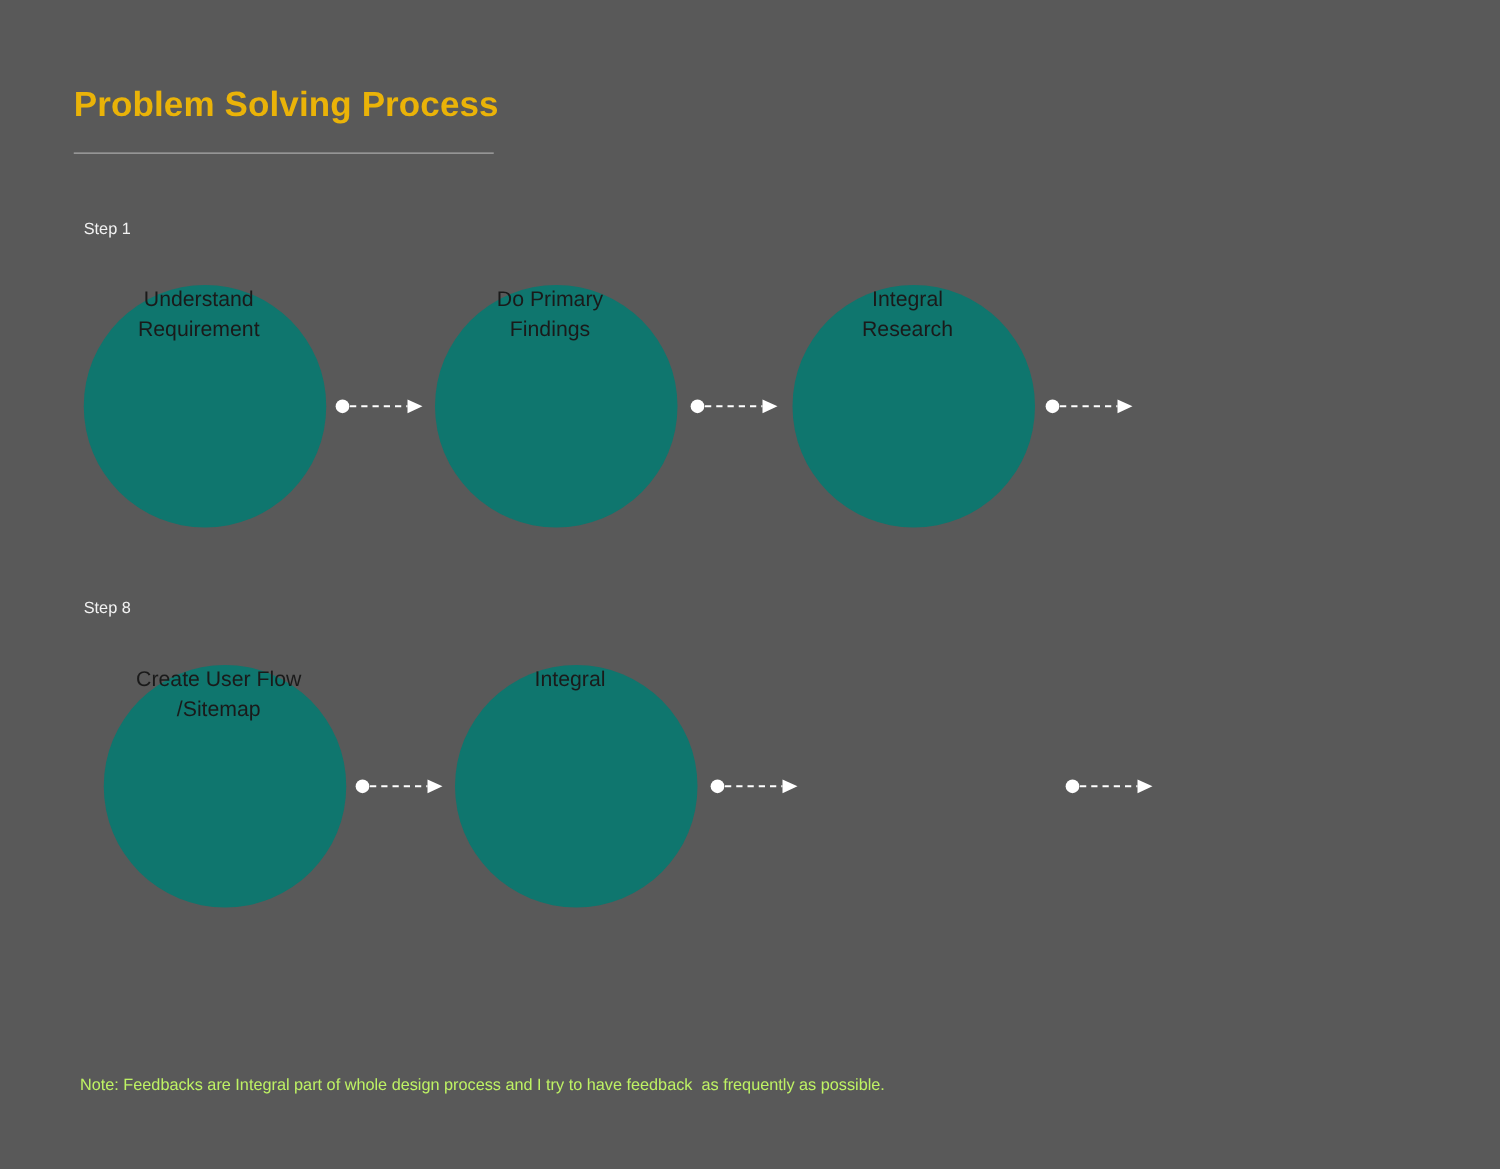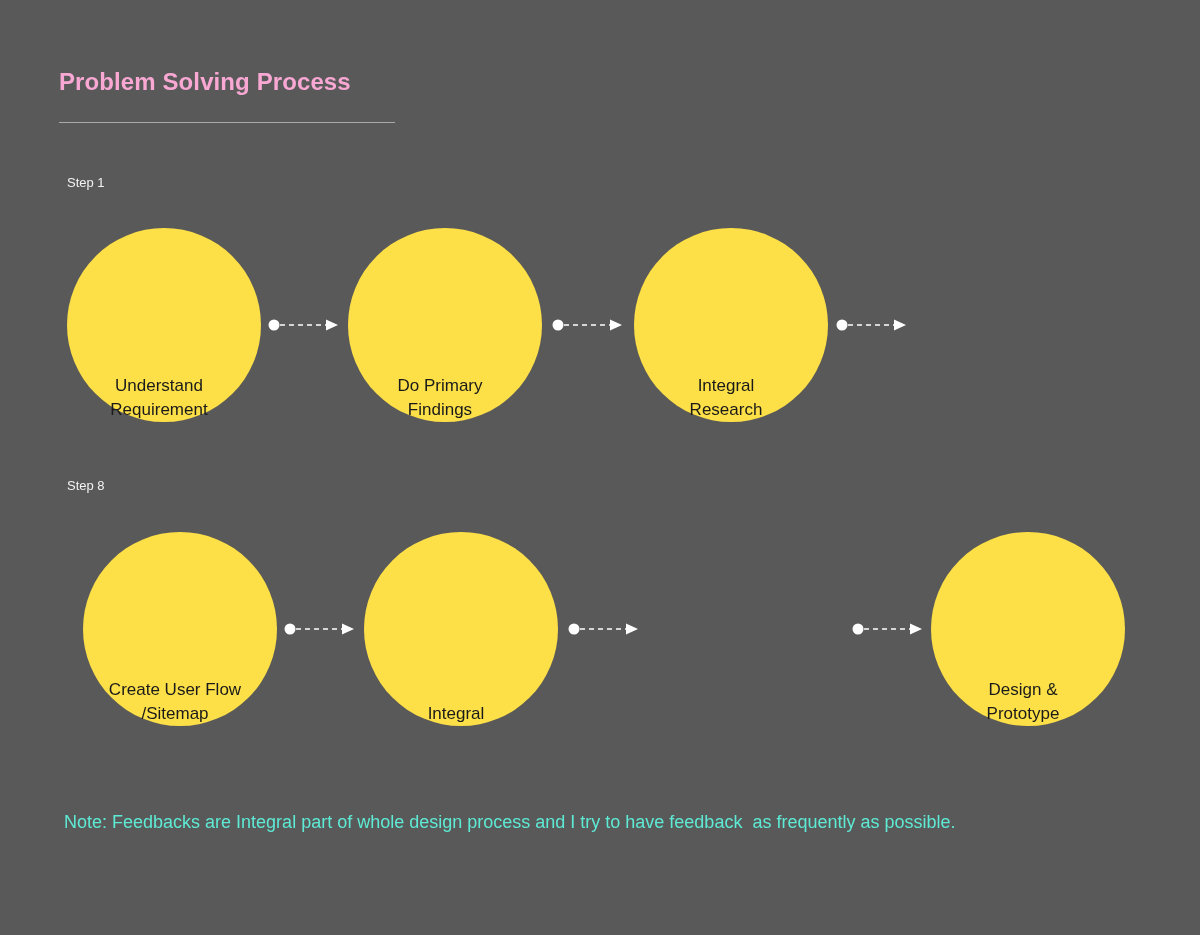--- a/index.html
+++ b/index.html
@@ -18,23 +18,23 @@
   .slide {
     position: absolute;
     inset: 0;
   }
 
   
   .title {
     position: absolute;
     left: 59px;
     top: 68px;
-    font-size: 24px;
+    font-size: 28px;
     font-weight: bold;
-    color: #f9a8d4;
+    color: #eab308;
     letter-spacing: 0.1px;
     white-space: nowrap;
   }
   .title-rule {
     position: absolute;
     left: 59px;
     top: 122px;
     width: 336px;
     height: 1px;
     background: #a9a9a9;
@@ -59,23 +59,23 @@
     height: 196px;
   }
   .row-1 { top: 228px; }
   .row-2 { top: 532px; margin-left: 16px; }
 
   .node {
     position: absolute;
     width: 194px;
     height: 194px;
     border-radius: 50%;
-    background: #fde047;
+    background: #0f766e;
     display: flex;
-    align-items: flex-end;
+    align-items: flex-start;
     justify-content: center;
   }
   .node-0 { left: 67px; }
   .node-1 { left: 348px; }
   .node-2 { left: 634px; }
   .node-3 { left: 915px; }
 
   .node-text {
     font-size: 17px;
     line-height: 1.42;
@@ -100,23 +100,23 @@
     display: block;
   }
   .conn-0 { left: 268px; }
   .conn-1 { left: 552px; }
   .conn-2 { left: 836px; }
 
   
   .note {
     position: absolute;
     left: 64px;
-    top: 812px;
-    font-size: 18px;
-    color: #5eead4;
+    top: 860px;
+    font-size: 13px;
+    color: #bef264;
     white-space: pre;
   }
 </style>
 </head>
 <body>
 
 <div class="slide">
 
   <div class="title">Problem Solving Process</div>
   <div class="title-rule"></div>
@@ -186,22 +186,18 @@
       <polygon points="58,1.5 70,7 58,12.5" fill="#ffffff"></polygon>
     </svg>
 
 
     <svg class="connector conn-2" viewBox="0 0 74 14" xmlns="http://www.w3.org/2000/svg">
       <circle cx="6" cy="7" r="5.5" fill="#ffffff"></circle>
       <line x1="12" y1="7" x2="58" y2="7" stroke="#ffffff" stroke-width="1.6" stroke-dasharray="5,4"></line>
       <polygon points="58,1.5 70,7 58,12.5" fill="#ffffff"></polygon>
     </svg>
 
-    <div class="node node-3">
-      <div class="node-text">Design &amp;
-Prototype</div>
-    </div>
 
   </div>
 
   <div class="note">Note: Feedbacks are Integral part of whole design process and I try to have feedback  as frequently as possible.</div>
 
 </div>
 
 </body></html>

